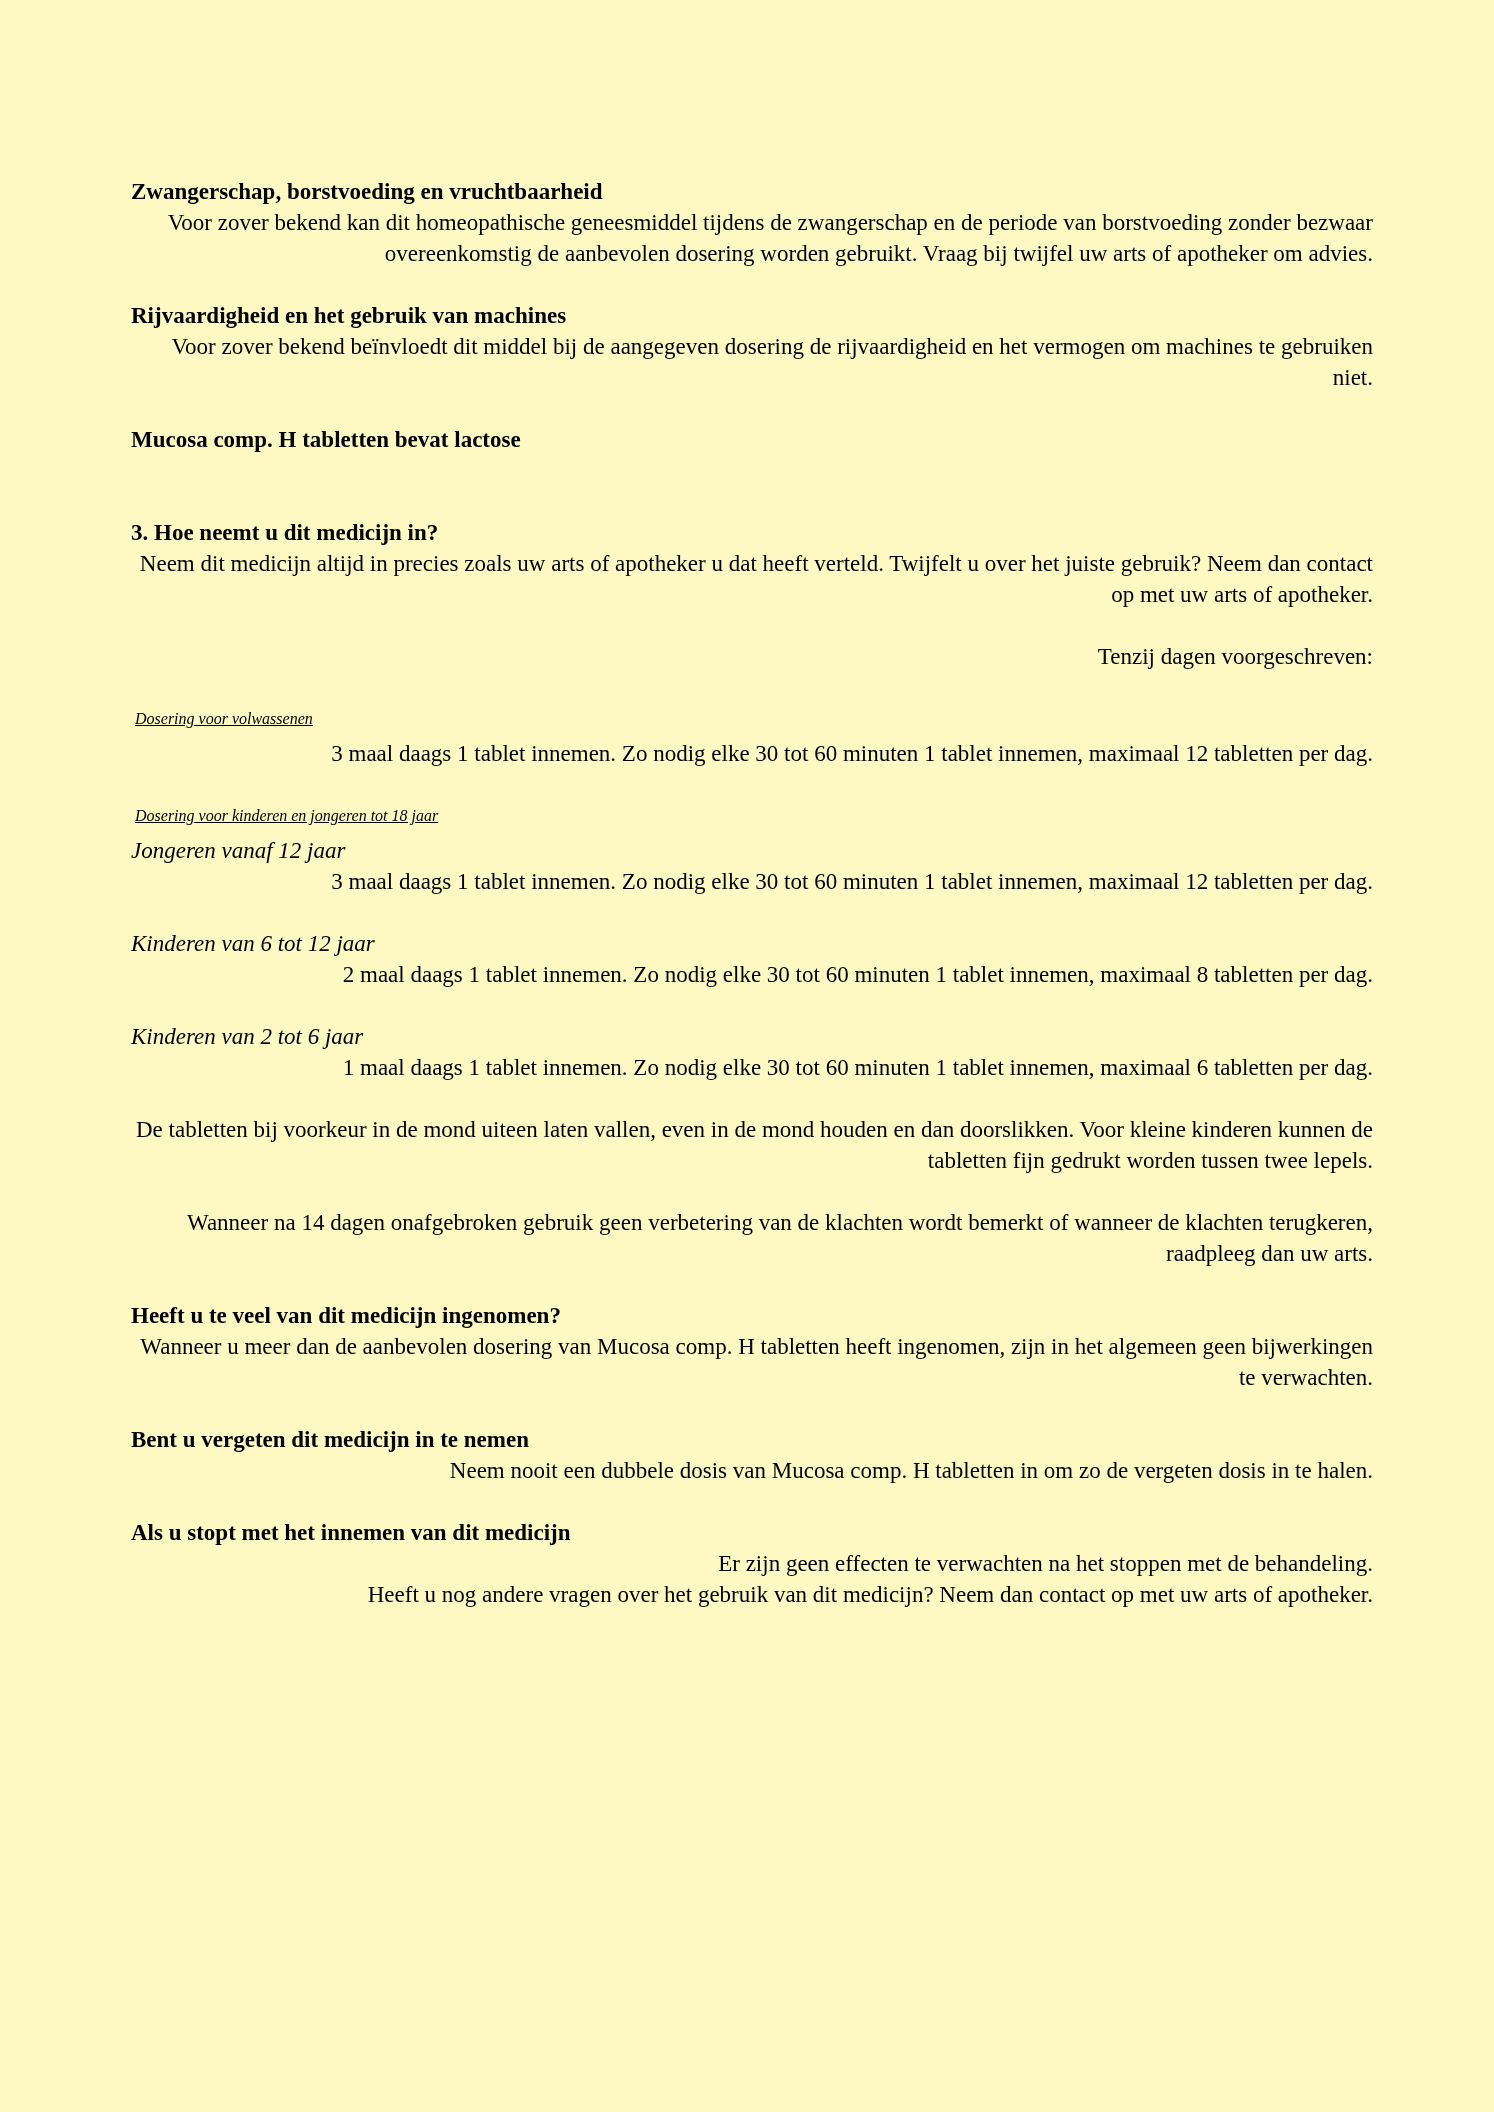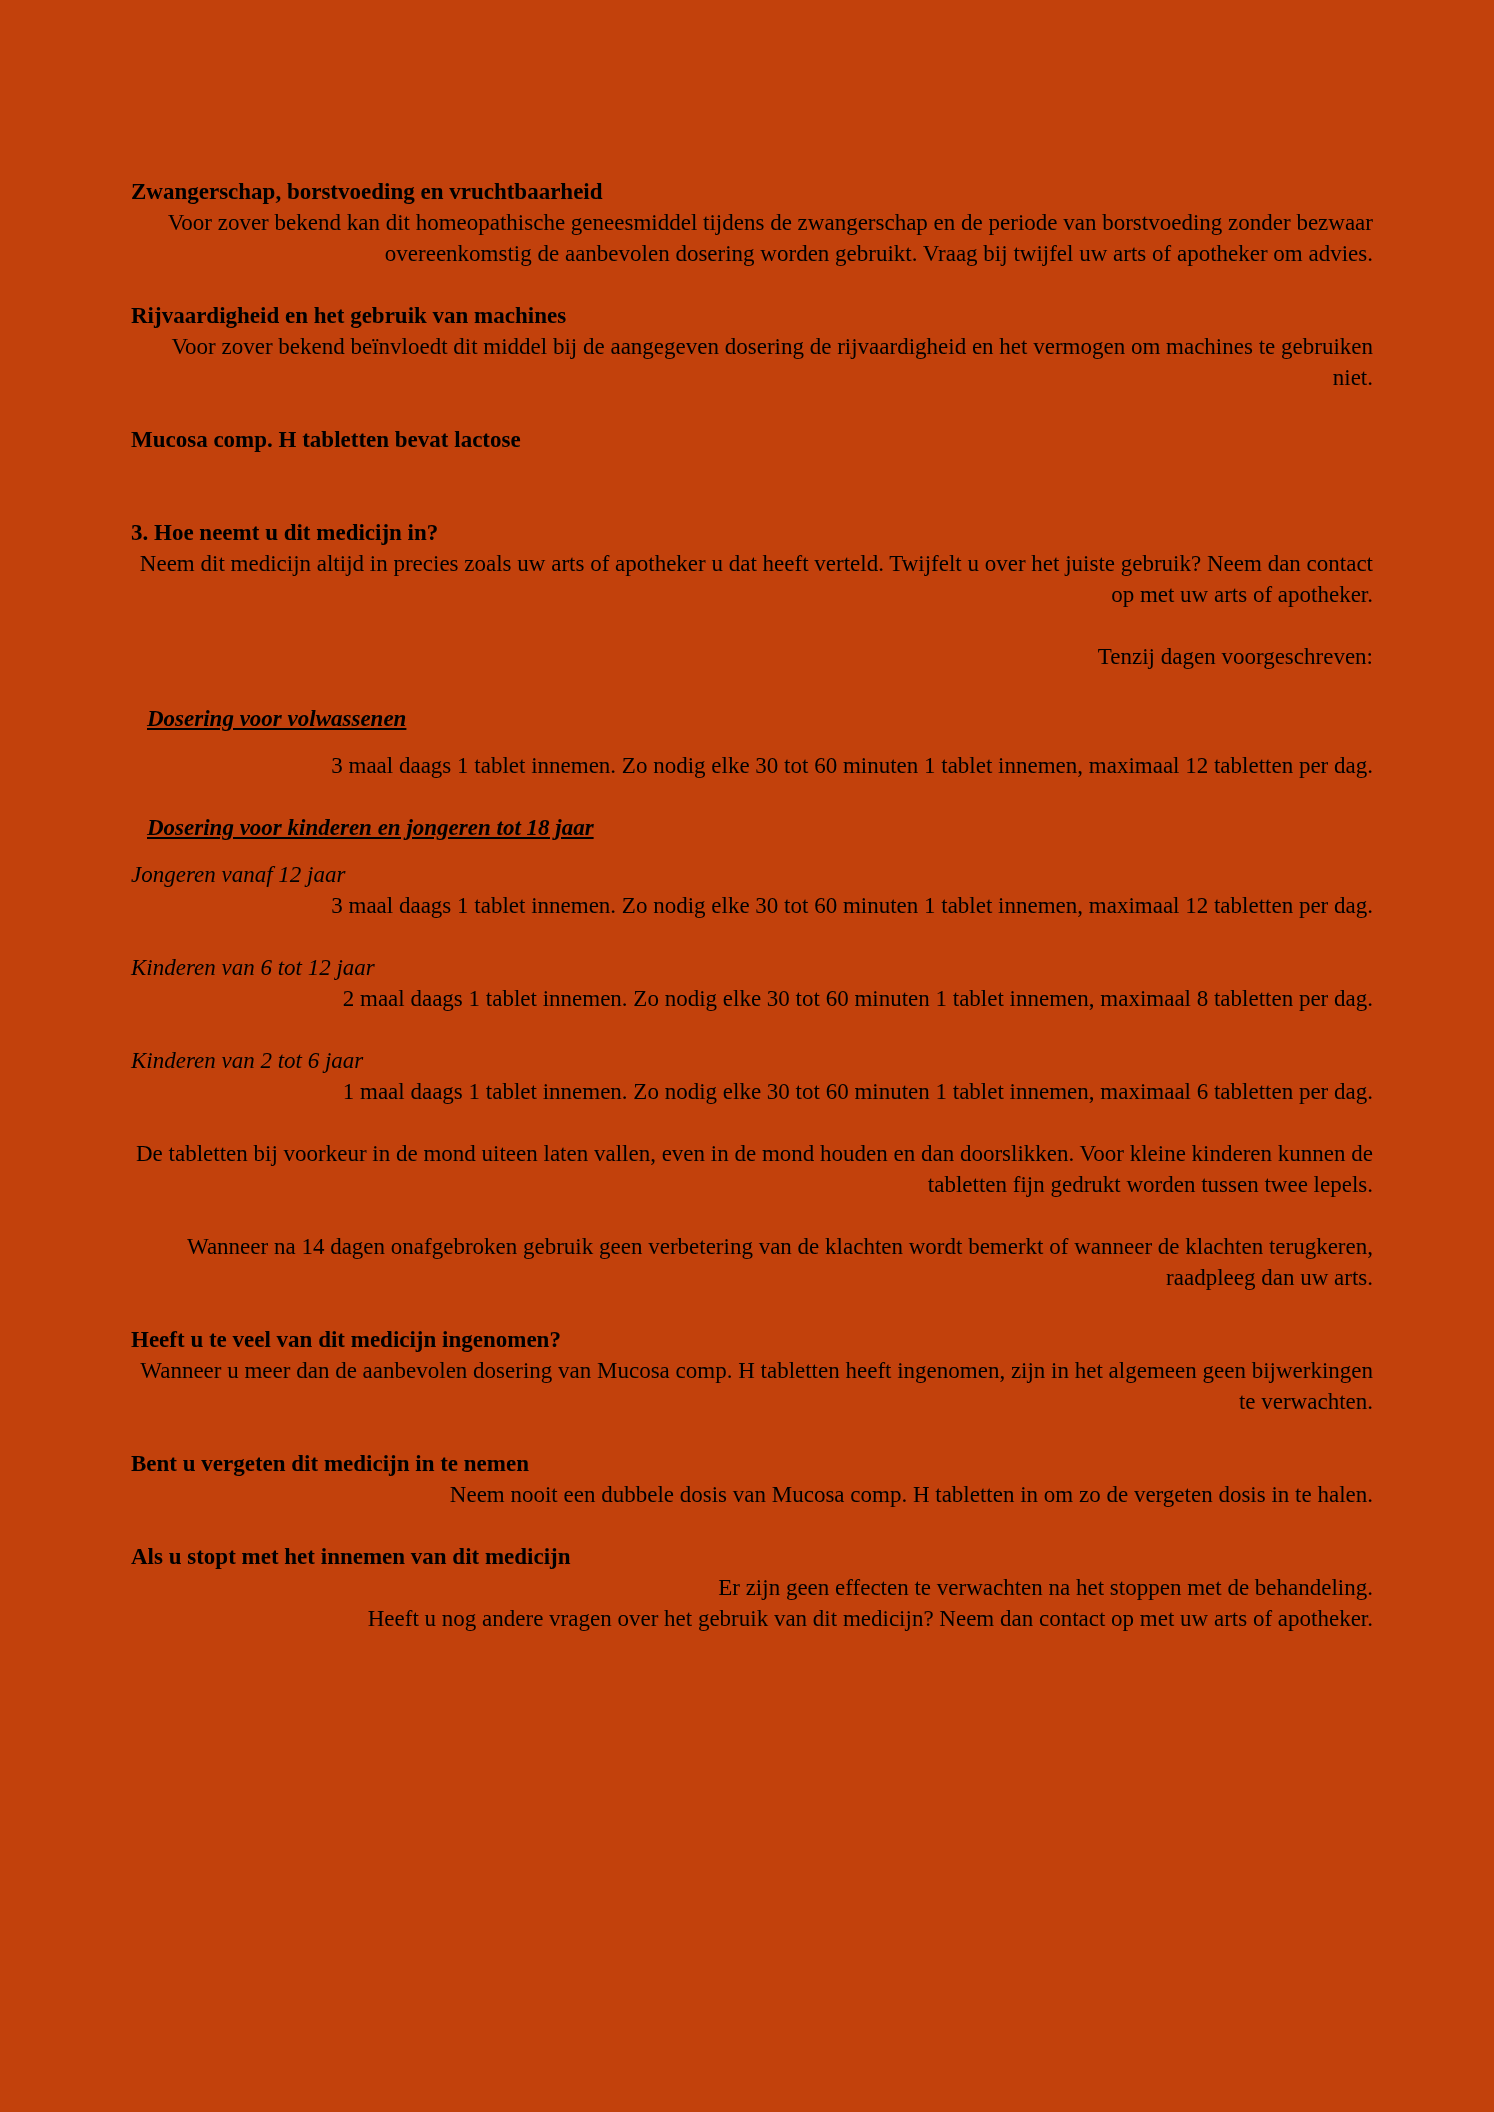--- a/index.html
+++ b/index.html
@@ -4,21 +4,21 @@
 <style>
   html, body {
     margin: 0;
     padding: 0;
     background: #ffffff;
   }
   .page {
     position: relative;
     width: 1494px;
     height: 2112px;
-    background: #c2410c;
+    background: #fef9c3;
     overflow: hidden;
   }
   .content {
     position: absolute;
     left: 131px;
     top: 176px;
     width: 1242px;
     color: #000000;
     font-family: "Liberation Serif", "DejaVu Serif", serif;
     font-size: 23px;
@@ -27,24 +27,24 @@
   .section { margin-top: 31px; }
   .section.first { margin-top: 0; }
   .section.gap-2 { margin-top: 62px; }
   .h-bold {
     margin: 0;
     font-size: 23px;
     line-height: 31px;
     font-weight: bold;
   }
   .h-iu {
-    margin: 16px;
-    font-size: 23px;
+    margin: 4px;
+    font-size: 16px;
     line-height: 31px;
-    font-weight: bold;
+    font-weight: normal;
     font-style: italic;
     text-decoration: underline;
   }
   .h-i {
     margin: 0;
     font-size: 23px;
     line-height: 31px;
     font-weight: normal;
     font-style: italic;
   }

